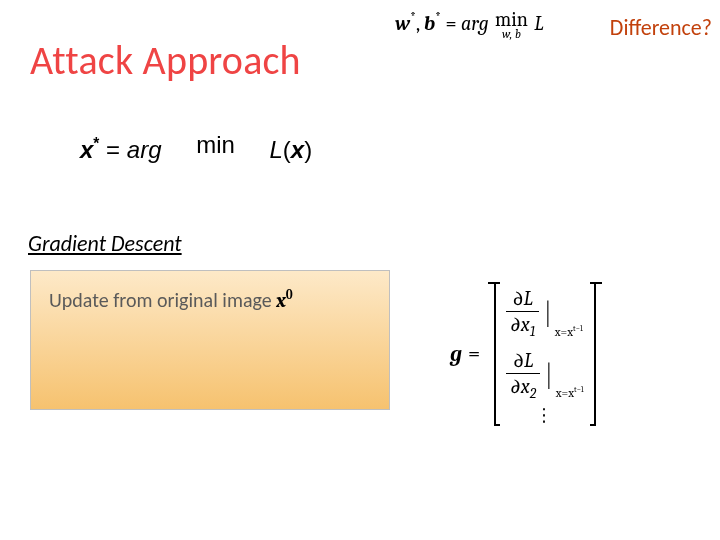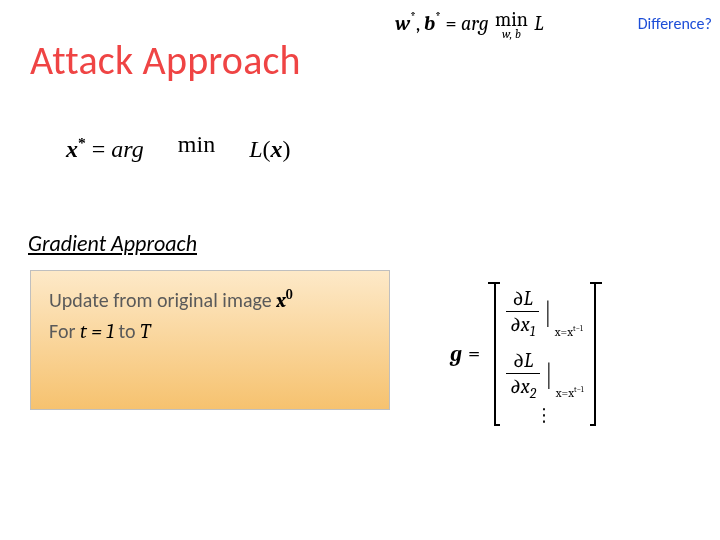--- a/index.html
+++ b/index.html
@@ -35,22 +35,22 @@
   .top-eq .argmin-wrap .sub {
     font-size: 12px;
     font-style: italic;
     display: block;
     margin-top: -2px;
   }
   .difference {
     position: absolute;
     top: 14px;
     right: 8px;
-    font-size: 16px;
-    color: #1d4ed8;
+    font-size: 22px;
+    color: #c2410c;
   }
   .title {
     position: absolute;
     top: 36px;
     left: 30px;
     font-size: 40px;
     color: #ef4444;
     font-weight: 400;
     letter-spacing: 0.2px;
   }
@@ -58,22 +58,22 @@
     position: absolute;
     top: 50px;
     left: 400px;
     font-size: 22px;
     color: #000;
   }
   .update-line .emph { font-style: italic; font-weight: bold; }
   .main-eq {
     position: absolute;
     top: 132px;
-    left: 66px;
-    font-family: Liberation Serif, serif;
+    left: 80px;
+    font-family: Liberation Sans, sans-serif;
     font-size: 24px;
   }
   .main-eq .argmin-wrap {
     display: inline-block;
     vertical-align: middle;
     text-align: center;
     line-height: 1.05;
     margin: 0 4px;
   }
   .main-eq .argmin-wrap .sub {
@@ -226,28 +226,25 @@
 
 
   <div class="main-eq">
     <span style="font-weight:bold;font-style:italic">x</span><sup style="font-weight:bold">*</sup>
     <span> = </span>
     <span style="font-style:italic;margin-right:24px">arg</span>
     <span class="argmin-wrap"><span>min</span><span class="sub">x</span></span>
     <span style="margin-left:24px;font-style:italic">L</span><span>(</span><span style="font-weight:bold;font-style:italic">x</span><span>)</span>
   </div>
 
-  <div class="gd-heading">Gradient Approach</div>
+  <div class="gd-heading">Gradient Descent</div>
 
   <div class="algo-box">
     <div>
       <span>Update from original image </span><span class="math" style="font-weight:bold;font-style:italic">x</span><sup class="math" style="font-weight:bold">0</sup>
-    </div>
-    <div>
-      <span>For </span><span class="math" style="font-style:italic">t = 1</span><span> to </span><span class="math" style="font-style:italic">T</span>
     </div>
   </div>
 
   <div class="grad-panel">
     <span class="gvar">g</span>
     <span class="eq">=</span>
     <div class="bracket-wrap">
       <div class="lbracket">
           <div class="btop"></div>
           <div class="bbot"></div>

